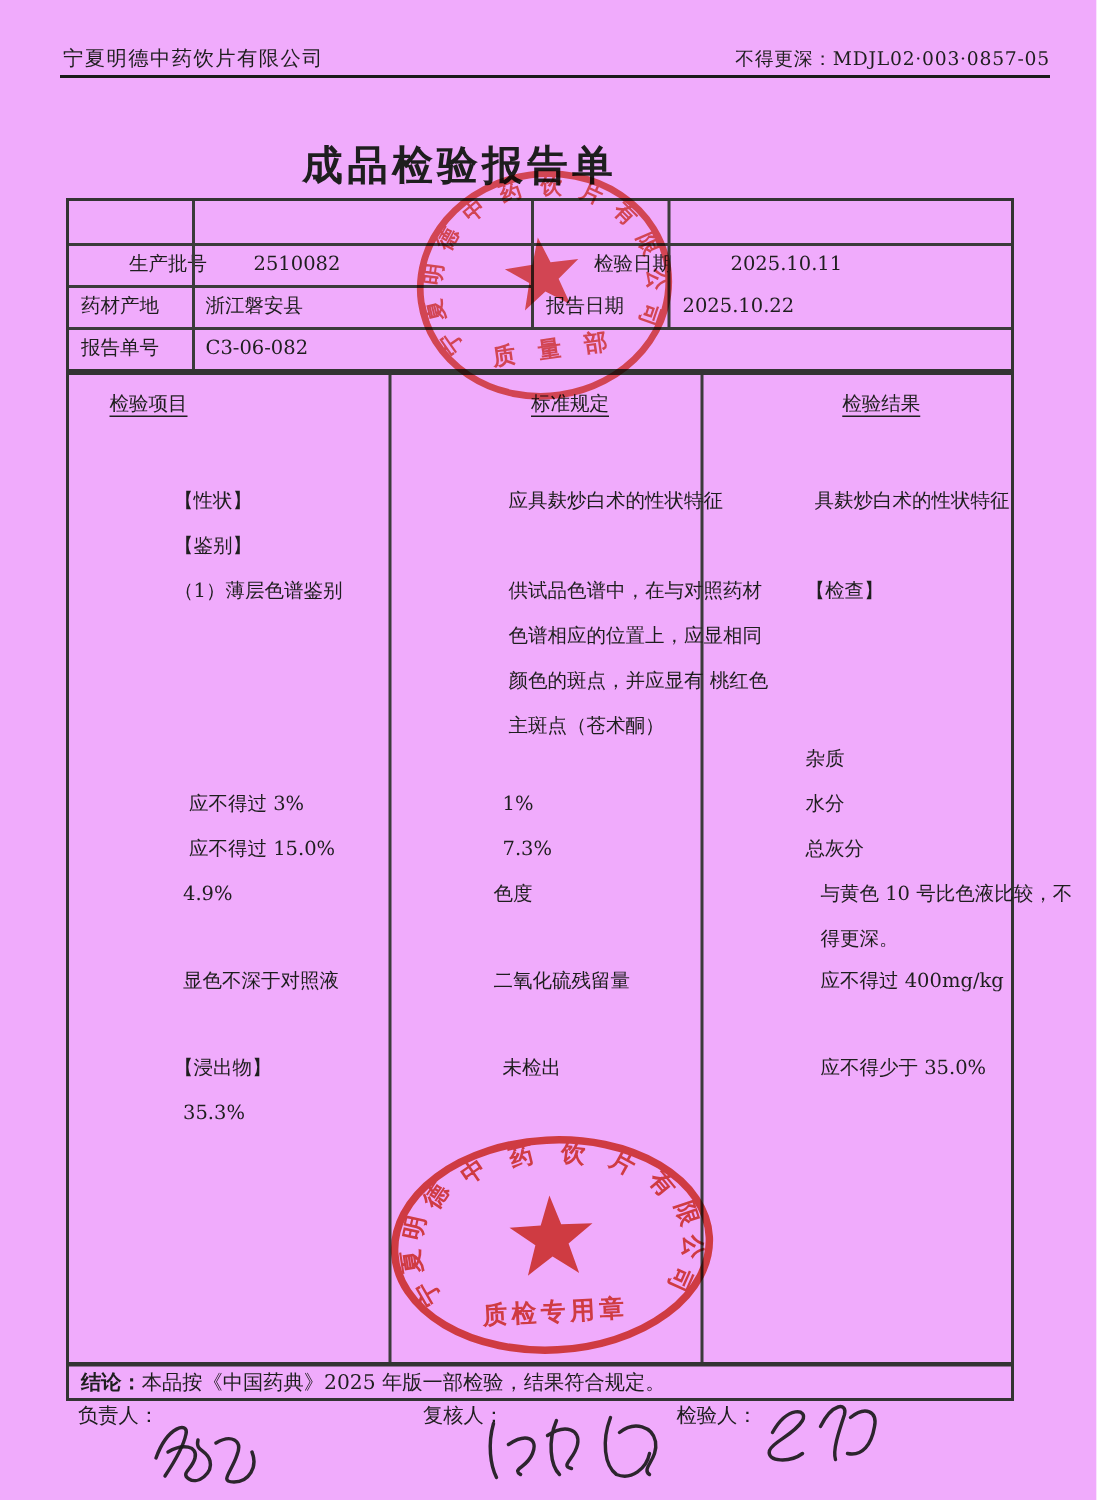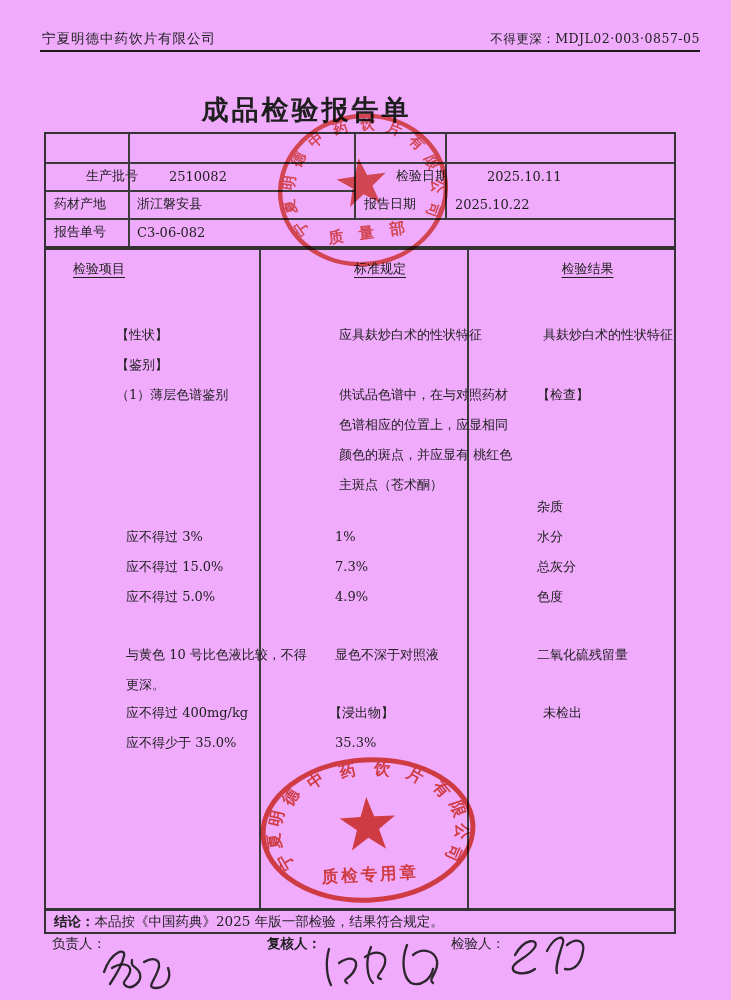--- a/index.html
+++ b/index.html
@@ -39,21 +39,21 @@
   .rh112{height:112px;}
   .r-tlc{height:112px;}
   .insp-rows > div{overflow:visible;}
   
   .conclusion{position:absolute;left:44px;top:910px;width:632px;height:24px;border:2px solid #333;border-top-width:1.5px;
     box-sizing:border-box;display:flex;align-items:center;padding-left:8px;font-size:13.5px;}
   .conclusion .lbl{font-weight:700;}
   .sign-row{position:absolute;left:0;top:933px;width:731px;font-size:13.5px;}
   .sig-label{position:absolute;top:2px;}
   .sig-label.resp{left:52px;}
-  .sig-label.rev{left:267px;font-weight:bold;}
+  .sig-label.rev{left:282px;}
   .sig-label.insp{left:451px;}
   .sig-svg{position:absolute;}
   .sig-svg path{stroke:#161616;stroke-width:2.3;fill:none;stroke-linecap:round;stroke-linejoin:round;opacity:.9;}
   
   .stamp{position:absolute;mix-blend-mode:multiply;}
   .stamp-top{left:274px;top:109px;transform:rotate(-8deg);opacity:.82;}
   .stamp-bottom{left:257px;top:754px;transform:rotate(-3deg);opacity:.9;}
   .stamp text{font-family:"DejaVu Serif","Liberation Serif",serif;font-weight:700;}
 </style>
 </head>
@@ -118,21 +118,20 @@
 
       <div class="cell c1 rh30">杂质</div>
       <div class="cell c2 rh30">应不得过 3%</div>
       <div class="cell c3 rh30">1%</div>
 
       <div class="cell c1 rh30">水分</div>
       <div class="cell c2 rh30">应不得过 15.0%</div>
       <div class="cell c3 rh30">7.3%</div>
 
       <div class="cell c1 rh30">总灰分</div>
-      <div class="cell c2 rh30">应不得过 5.0%</div>
       <div class="cell c3 rh30">4.9%</div>
 
       <div class="cell c1 rh58">色度</div>
       <div class="cell c2 rh58">与黄色 10 号比色液比较，不得更深。</div>
       <div class="cell c3 rh58">显色不深于对照液</div>
 
       <div class="cell c1 rh30">二氧化硫残留量</div>
       <div class="cell c2 rh30">应不得过 400mg/kg</div>
       <div class="cell c1 rh30">【浸出物】</div>
 

